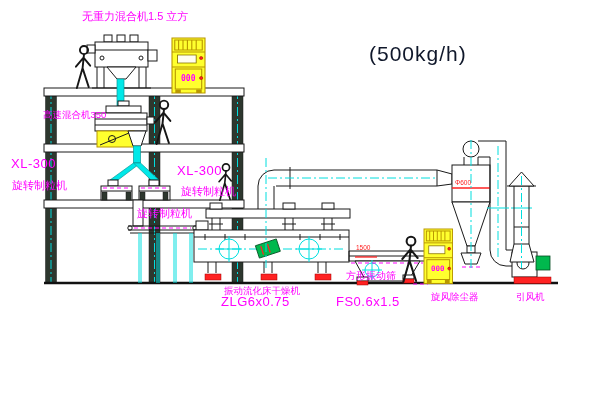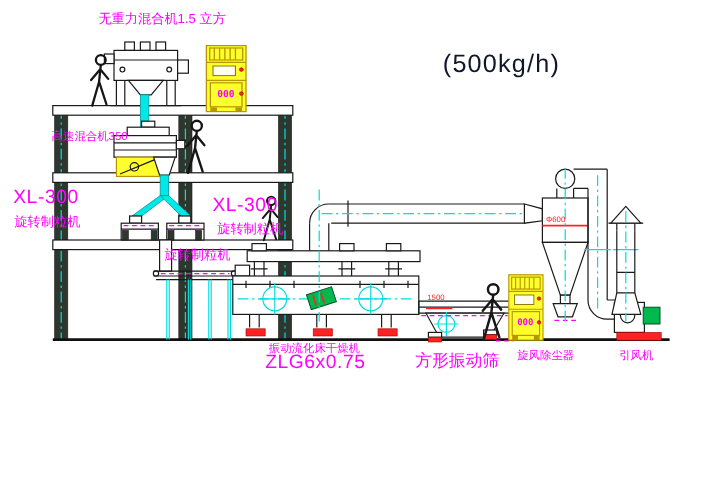--- a/index.html
+++ b/index.html
@@ -1,21 +1,21 @@
 <!DOCTYPE html>
 <html><head>
 <meta charset="utf-8">
 <style>
   html,body{margin:0;padding:0;background:#fff;}
   .stage{position:relative;width:600px;height:403px;background:#ffffff;overflow:hidden;
          font-family:"Liberation Sans",sans-serif;}
   .stage svg{position:absolute;left:0;top:0;}
   .lbl{position:absolute;color:#ff00ff;white-space:nowrap;line-height:1;
        font-family:"Liberation Sans",sans-serif;}
-  .lbl-model{font-size:16px;letter-spacing:0.5px;}
+  .lbl-model{font-size:13px;letter-spacing:0.5px;}
   .lbl-small{font-size:11px;}
   .lbl-title{position:absolute;color:#d24848;font-weight:700;font-size:15px;
              letter-spacing:1px;white-space:nowrap;}
   .lbl-cap{position:absolute;color:#0f172a;font-weight:400;font-size:21px;
            letter-spacing:1px;white-space:nowrap;}
   
   .sk{stroke:#1a1a1a;fill:none;stroke-width:1;}
   .skf{stroke:#1a1a1a;fill:#ffffff;stroke-width:1;}
   .dk{fill:#2d372e;stroke:#1a1a1a;stroke-width:.5;}
   .cyd{stroke:#00dede;fill:none;stroke-width:1;stroke-dasharray:9 3 2 3;}
@@ -244,17 +244,18 @@
   <div class="lbl lbl-small" style="left:12px;top:180px">旋转制粒机</div>
 
   <div class="lbl lbl-model" style="left:177px;top:164px">XL-300</div>
   <div class="lbl lbl-small" style="left:181px;top:186px">旋转制粒机</div>
 
   <div class="lbl lbl-small" style="left:137px;top:208px">旋转制粒机</div>
 
   <div class="lbl" style="left:224px;top:286px;font-size:9.5px">振动流化床干燥机</div>
   <div class="lbl lbl-model" style="left:221px;top:295px">ZLG6x0.75</div>
 
-  <div class="lbl" style="left:346px;top:293px;font-size:14px">方形振动筛</div>
+  <div class="lbl" style="left:346px;top:271px;font-size:10px">方形振动筛</div>
+  <div class="lbl lbl-model" style="left:336px;top:295px">FS0.6x1.5</div>
 
   <div class="lbl" style="left:431px;top:292px;font-size:9.5px">旋风除尘器</div>
   <div class="lbl" style="left:516px;top:292px;font-size:9.5px">引风机</div>
 </div>
 
 </body></html>

